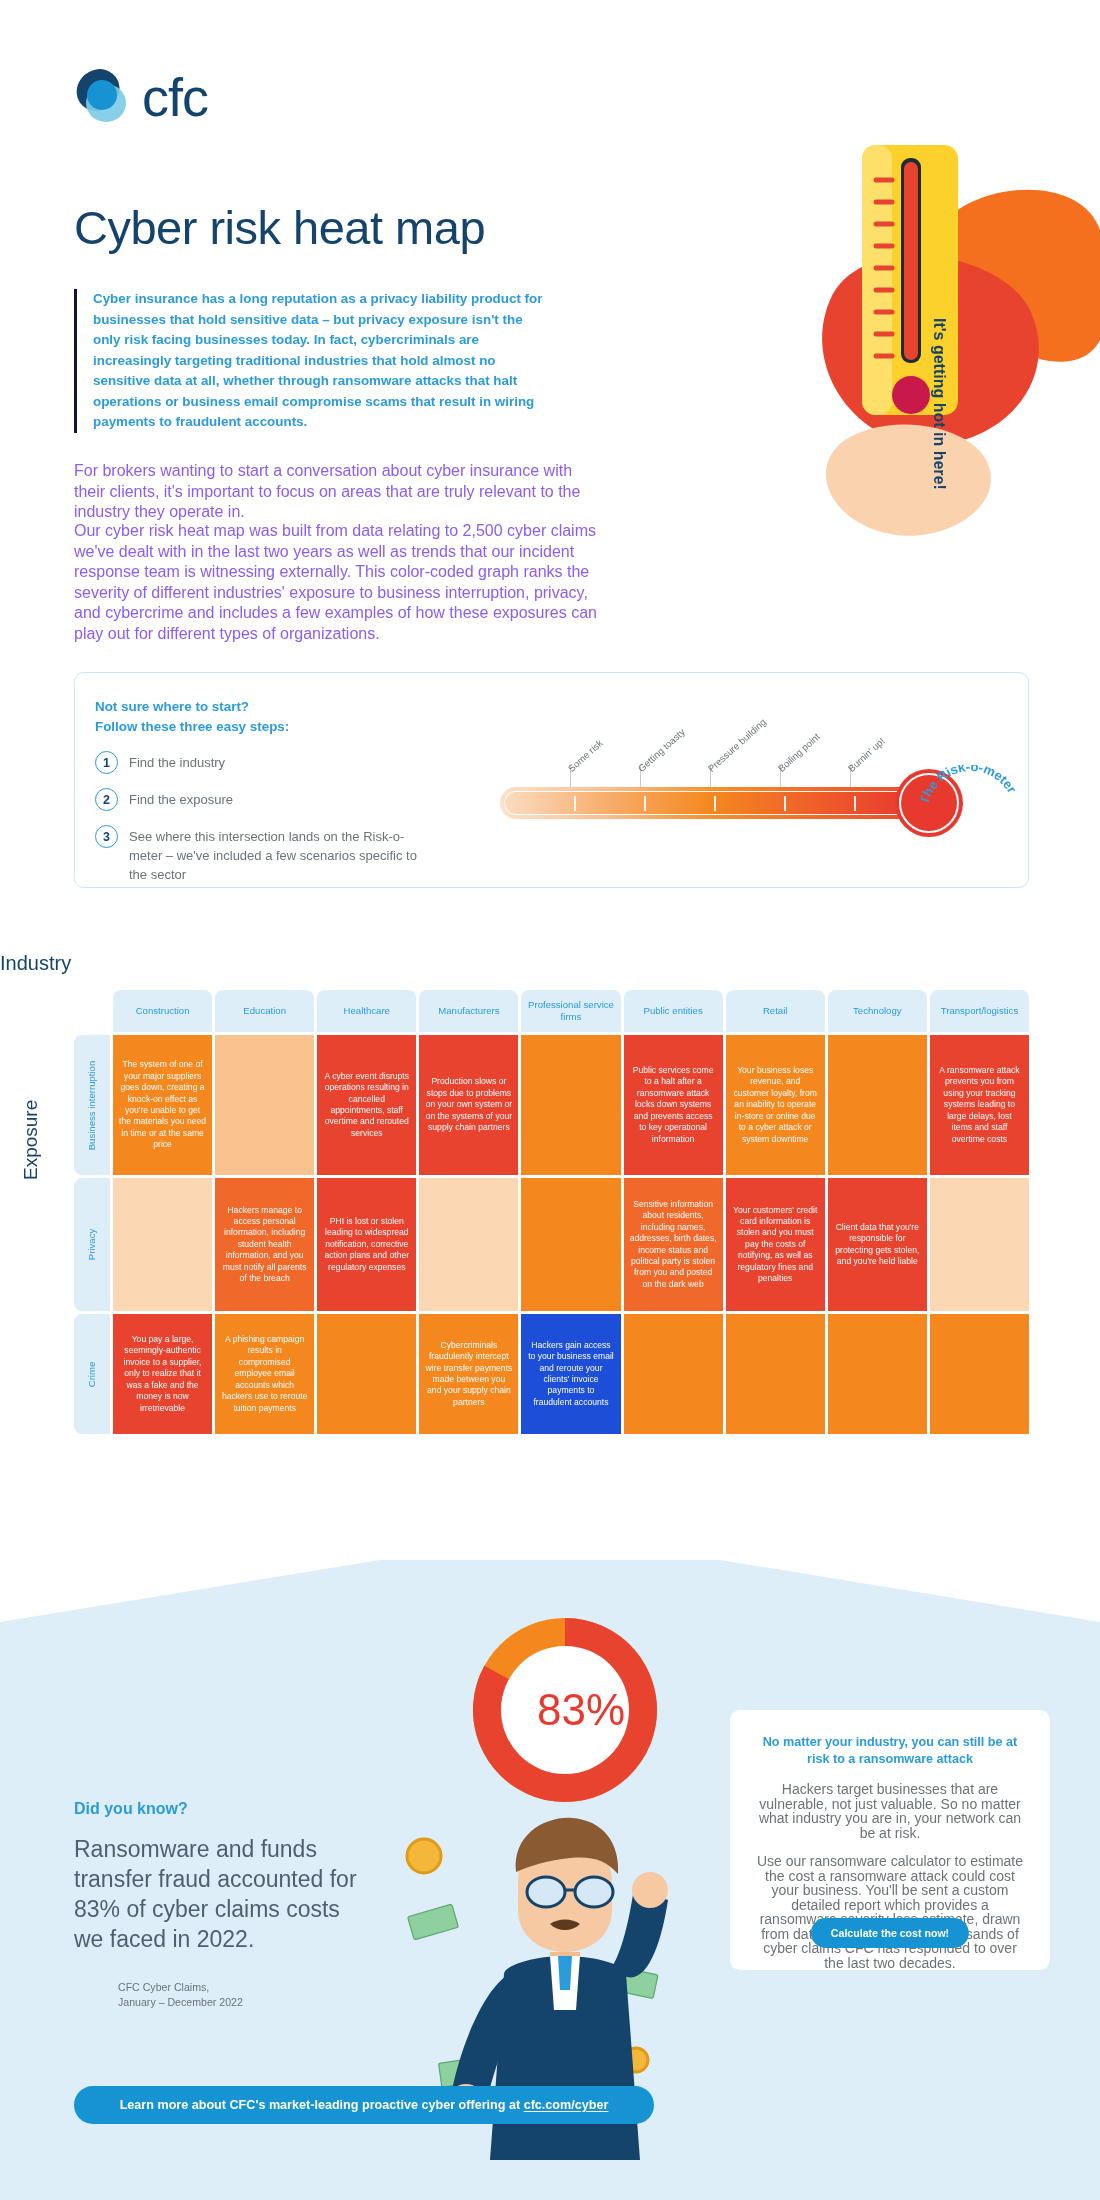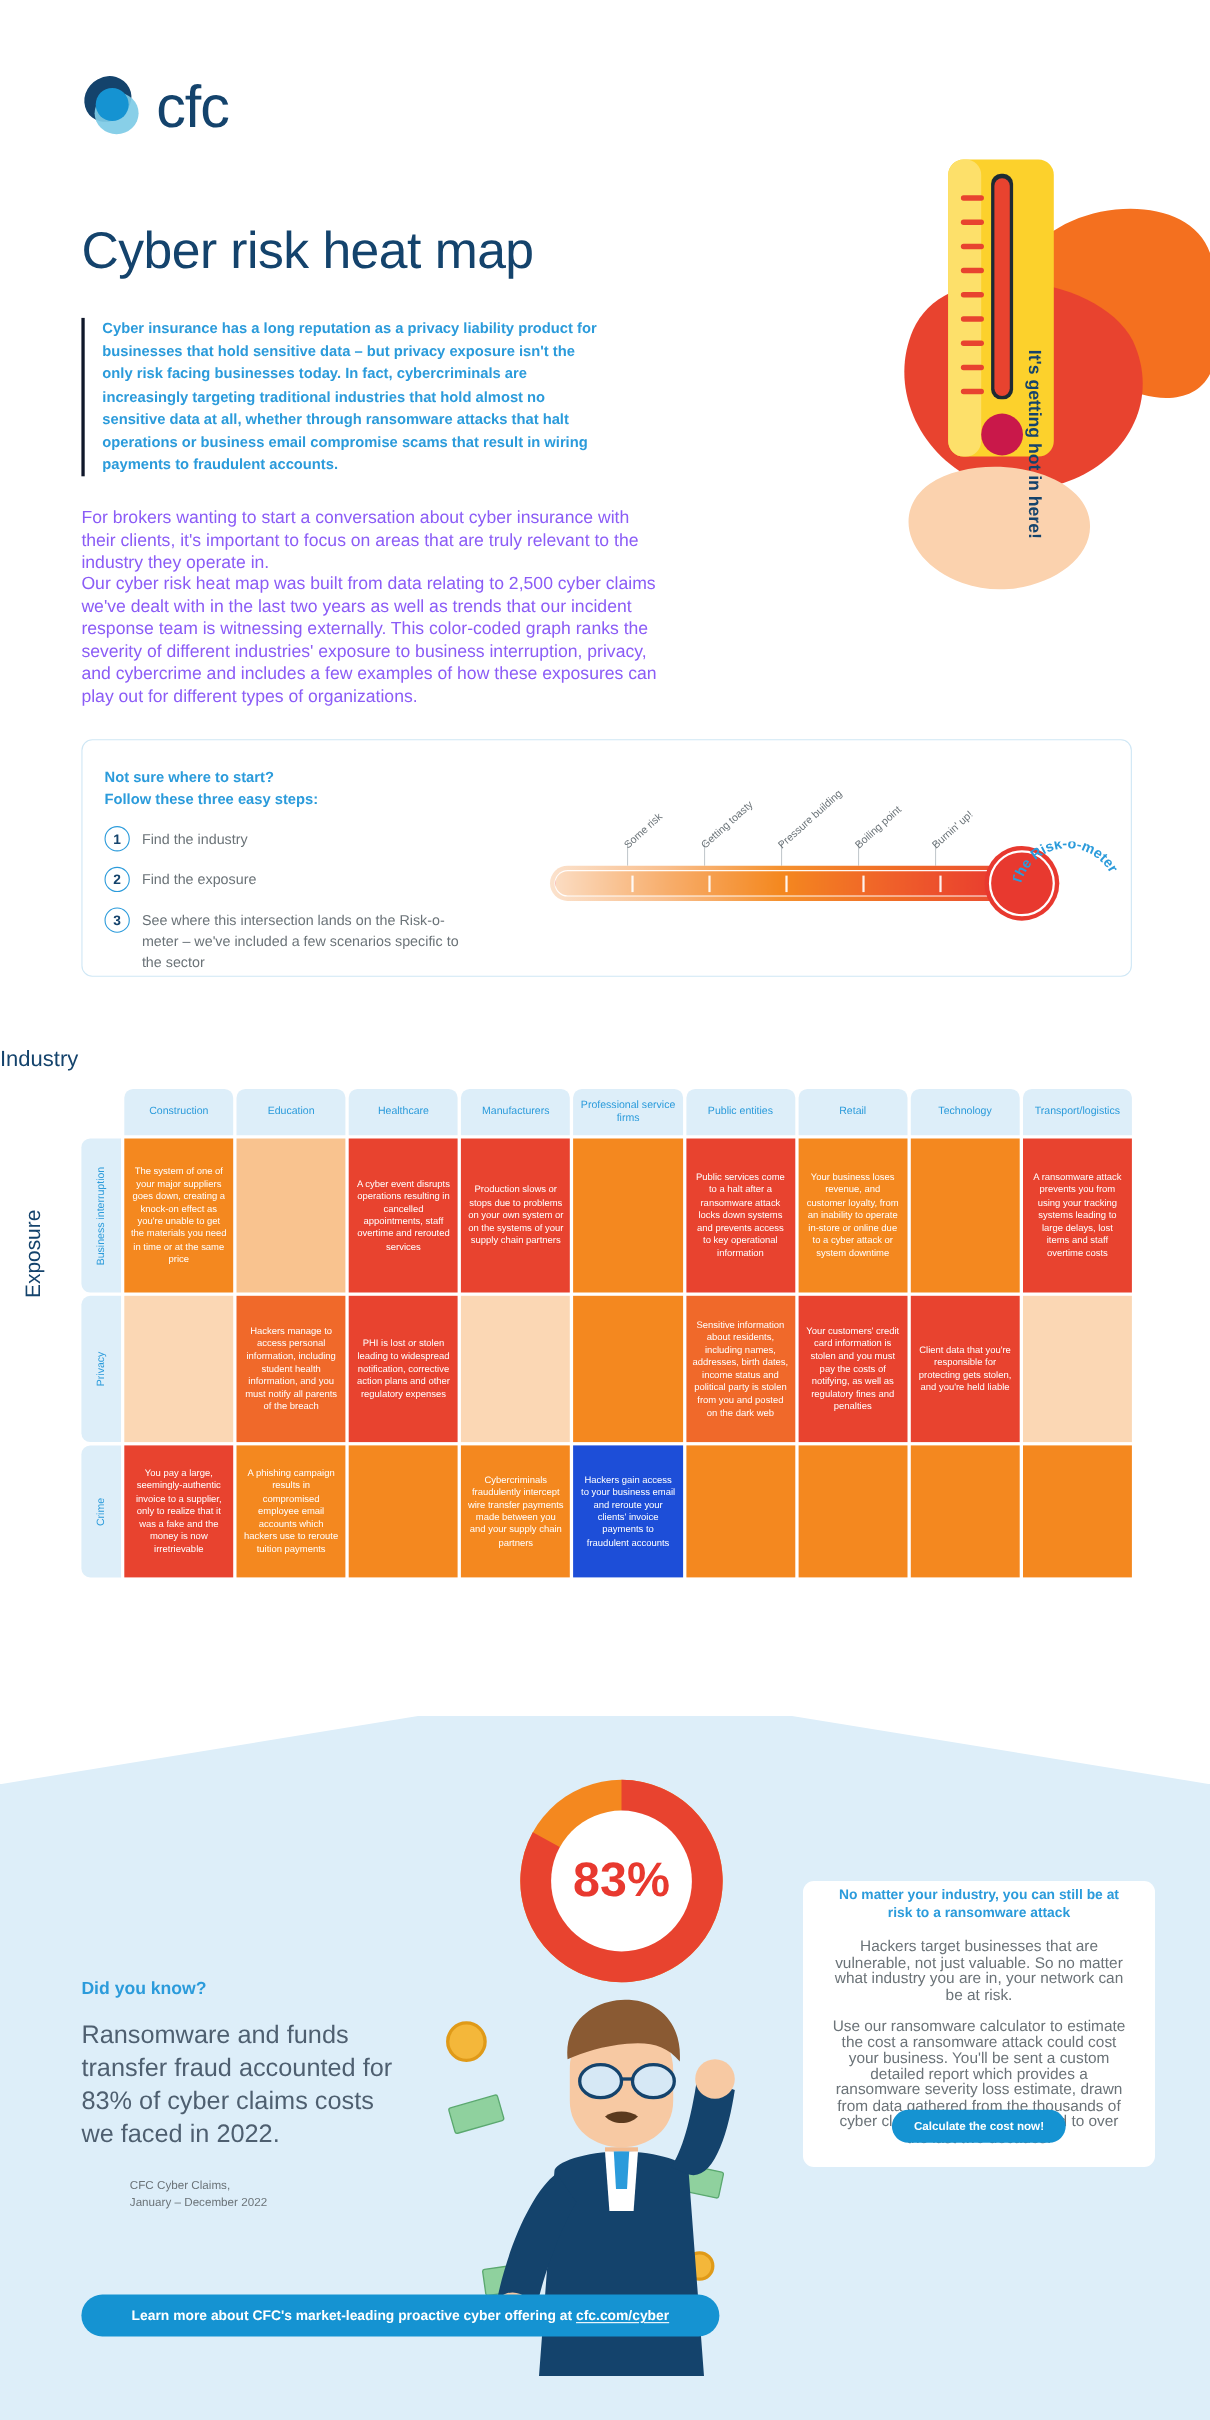--- a/index.html
+++ b/index.html
@@ -146,30 +146,30 @@
   }
   .did-you-know {
     position: absolute; left: 74px; top: 1800px; width: 300px;
   }
   .dyk-head { color: #2b9bdb; font-size: 16px; font-weight: 700; }
   .dyk-body { color: #4e5f70; font-size: 23px; line-height: 30px; margin-top: 16px; font-weight: 400; }
   .dyk-src { color: #6b7378; font-size: 10.6px; line-height: 15px; margin-top: 26px; margin-left: 44px; }
 
   .donut-wrap { position: absolute; left: 455px; top: 1600px; width: 220px; height: 220px; }
   .donut-pct {
-    position: absolute; left: 0; top: 0; width: 220px; height: 220px;
+    position: absolute; left: 16px; top: 0; width: 220px; height: 220px;
     display: flex; align-items: center; justify-content: center;
-    font-size: 44px; font-weight: 700; color: #e8392f;
+    font-size: 44px; font-weight: 400; color: #e8392f;
   }
 
   .hero-person { position: absolute; left: 400px; top: 1760px; width: 330px; height: 400px; }
 
   .cta-card {
     position: absolute; left: 730px; top: 1710px; width: 320px; height: 260px;
-    background: #fff; border-radius: 10px; padding: 4px 26px;
+    background: #fff; border-radius: 10px; padding: 24px 26px;
   }
   .cta-title { color: #2b9bdb; font-size: 12.6px; font-weight: 700; text-align: center; line-height: 17px; }
   .cta-p { color: #6b7378; font-size: 14px; line-height: 14.5px; text-align: center; margin-top: 14px; }
   .cta-btn {
     position: absolute; left: 50%; transform: translateX(-50%); bottom: 22px;
     background: #1593d2; color: #fff; font-size: 10.6px; font-weight: 600;
     padding: 9px 20px; border-radius: 18px; border: none; white-space: nowrap;
   }
 
   .footer-btn {

